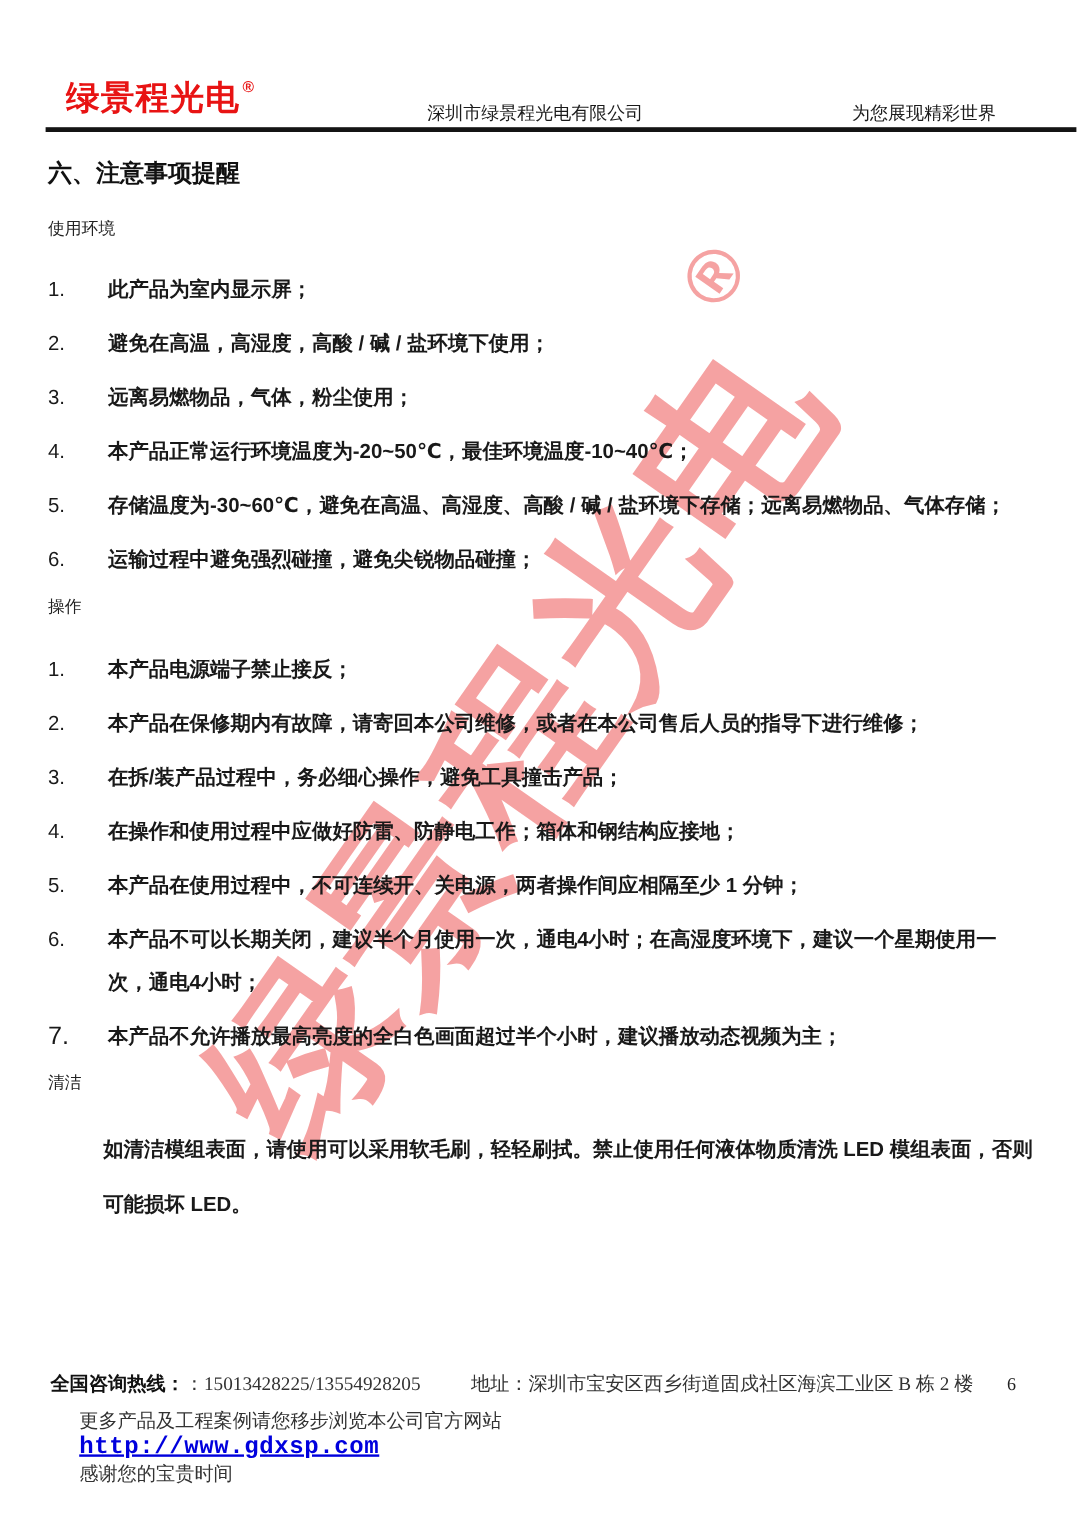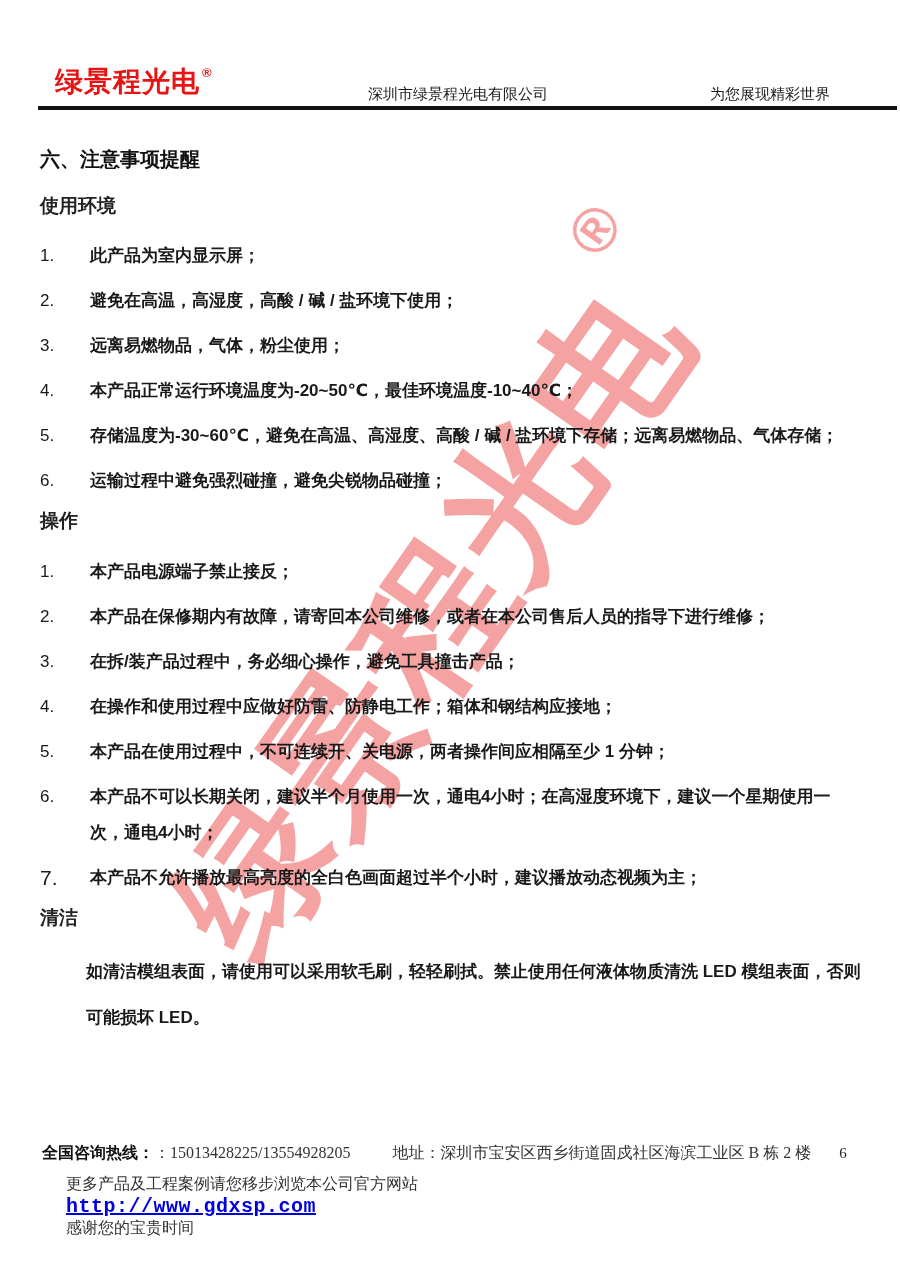--- a/index.html
+++ b/index.html
@@ -4,36 +4,36 @@
 <style>
   html,body{margin:0;padding:0;background:#fff;}
   .page{
     position:relative;width:900px;height:1242px;background:#ffffff;
     overflow:hidden;font-family:"Liberation Serif","DejaVu Serif",serif;color:#1c1c1c;padding-left:30px;
   }
   
   .logo{position:absolute;left:55px;top:63px;font-family:"Liberation Sans","DejaVu Sans",sans-serif;
         font-weight:bold;font-size:28px;letter-spacing:1px;color:#e81313;white-space:nowrap;}
   .logo sup{font-size:13px;position:relative;top:-4px;left:2px;}
-  .company{position:absolute;left:368px;top:85px;font-size:15px;color:#1a1a1a;white-space:nowrap;}
+  .company{position:absolute;left:356px;top:85px;font-size:15px;color:#1a1a1a;white-space:nowrap;}
   .slogan{position:absolute;left:710px;top:85px;font-size:15px;color:#1a1a1a;white-space:nowrap;}
   .header-rule{position:absolute;left:38px;top:106px;width:859px;height:4px;background:#141414;}
   
   .watermark{
     position:absolute;left:-55px;top:520px;width:1000px;text-align:center;
     transform:rotate(-55deg);transform-origin:center center;
     font-family:"Liberation Sans","DejaVu Sans",sans-serif;font-weight:bold;
     font-size:150px;letter-spacing:4px;color:rgba(236,76,76,0.52);
     white-space:nowrap;pointer-events:none;z-index:0;line-height:1.1;
   }
   .watermark sup{font-size:62px;position:relative;top:-70px;left:6px;letter-spacing:0;}
   
-  .main{position:absolute;left:40px;top:146px;width:822px;z-index:1;}
+  .main{position:absolute;left:40px;top:132px;width:822px;z-index:1;}
   h1.doc-title{font-size:20px;line-height:26px;margin:0 0 21px 0;font-weight:bold;color:#111;}
-  h2.sec{font-size:19px;line-height:26px;margin:0 0 19px 0;font-weight:bold;color:#222;}
+  h2.sec{font-size:14px;line-height:26px;margin:0 0 19px 0;font-weight:normal;color:#222;}
   h2.sec-ops{margin-top:2px;margin-bottom:20px;}
   h2.sec-clean{margin-top:0;margin-bottom:18px;}
   ol.items{list-style:none;margin:0;padding:0;}
   ol.items li{
     display:flex;margin:0 0 9px 0;font-family:"Liberation Sans","DejaVu Sans",sans-serif;
     font-weight:600;font-size:17px;line-height:36px;color:#191919;
   }
   ol.items .num{flex:none;width:50px;font-weight:400;}
   ol.items .txt{flex:1;max-width:772px;}
   ol.ops li:nth-child(7) .num{font-size:21px;}

